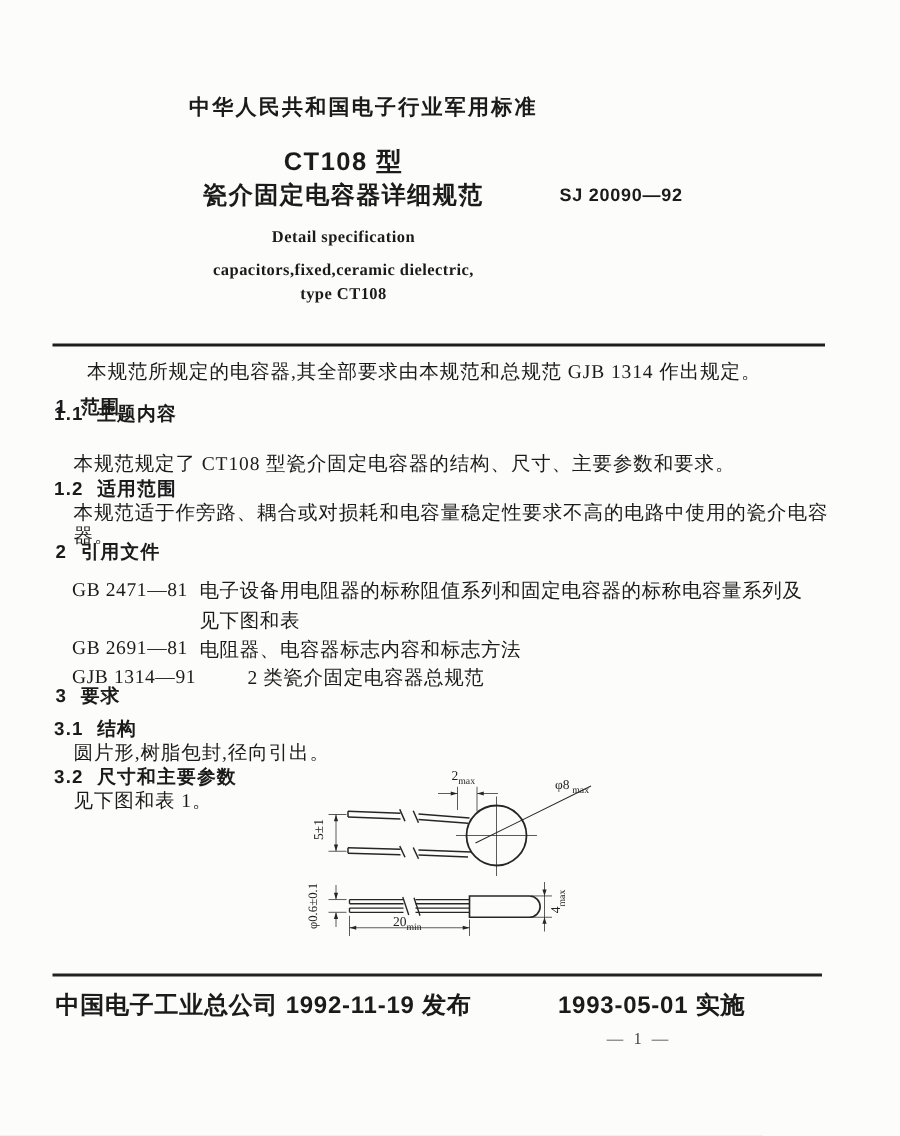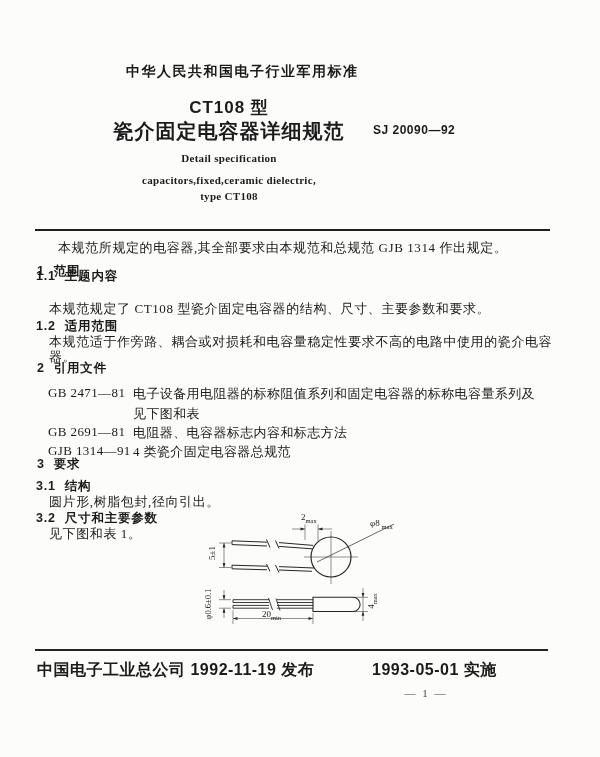--- a/index.html
+++ b/index.html
@@ -7,21 +7,21 @@
     position:relative;width:600px;height:757px;margin:0 auto;
     background:#fcfcfb;color:#1b1b1b;overflow:hidden;
     font-family:"Liberation Serif",serif;
   }
   .abs{position:absolute;}
   .sans{font-family:"Liberation Sans",sans-serif;}
   
   .std-class{left:107px;top:63px;font-size:14px;font-weight:bold;letter-spacing:1.5px;margin-left:19px;}
   .title-block{left:35px;top:96px;width:388px;text-align:center;font-weight:bold;}
   .title-cn-1{font-size:17px;letter-spacing:1px;line-height:23px;}
-  .title-cn-2{font-size:20px;letter-spacing:1px;line-height:24px;}
+  .title-cn-2{font-size:16px;letter-spacing:1px;line-height:24px;}
   .std-no{left:373px;top:123px;font-size:12px;font-weight:bold;letter-spacing:0.5px;}
   .en-line{left:35px;width:388px;text-align:center;font-weight:bold;font-size:11px;letter-spacing:0.3px;}
   .rule-top{left:35px;top:229px;width:515px;height:2px;background:#1e1e1e;}
   
   .bt{font-size:13px;letter-spacing:0.6px;line-height:15px;}
   .heading{font-family:"Liberation Sans",sans-serif;font-weight:bold;font-size:12.5px;letter-spacing:0.8px;}
   .heading .ht{margin-left:9px;}
   .ref-row{display:flex;font-size:13px;letter-spacing:0.4px;}
   .ref-code{width:85px;flex:0 0 85px;}
   
@@ -78,23 +78,23 @@
       <span>电子设备用电阻器的标称阻值系列和固定电容器的标称电容量系列及</span>
     </div>
     <div class="ref-row" style="margin-top:2px;">
       <span class="ref-code"></span>
       <span>见下图和表</span>
     </div>
     <div class="ref-row" style="margin-top:1px;">
       <span class="ref-code">GB 2691—81</span>
       <span>电阻器、电容器标志内容和标志方法</span>
     </div>
-    <div class="ref-row" style="margin-top:1px;">
+    <div class="ref-row" style="margin-top:1px;gap:32px;">
       <span class="ref-code">GJB 1314—91</span>
-      <span>4 类瓷介固定电容器总规范</span>
+      <span>2 类瓷介固定电容器总规范</span>
     </div>
   </div>
 
   <div class="abs heading" style="left:37px;top:456px;">
     <span>3</span><span class="ht">要求</span>
   </div>
   <div class="abs heading" style="left:36px;top:478px;">
     <span>3.1</span><span class="ht">结构</span>
   </div>
   <div class="abs bt" style="left:49px;top:494px;">圆片形,树脂包封,径向引出。</div>

